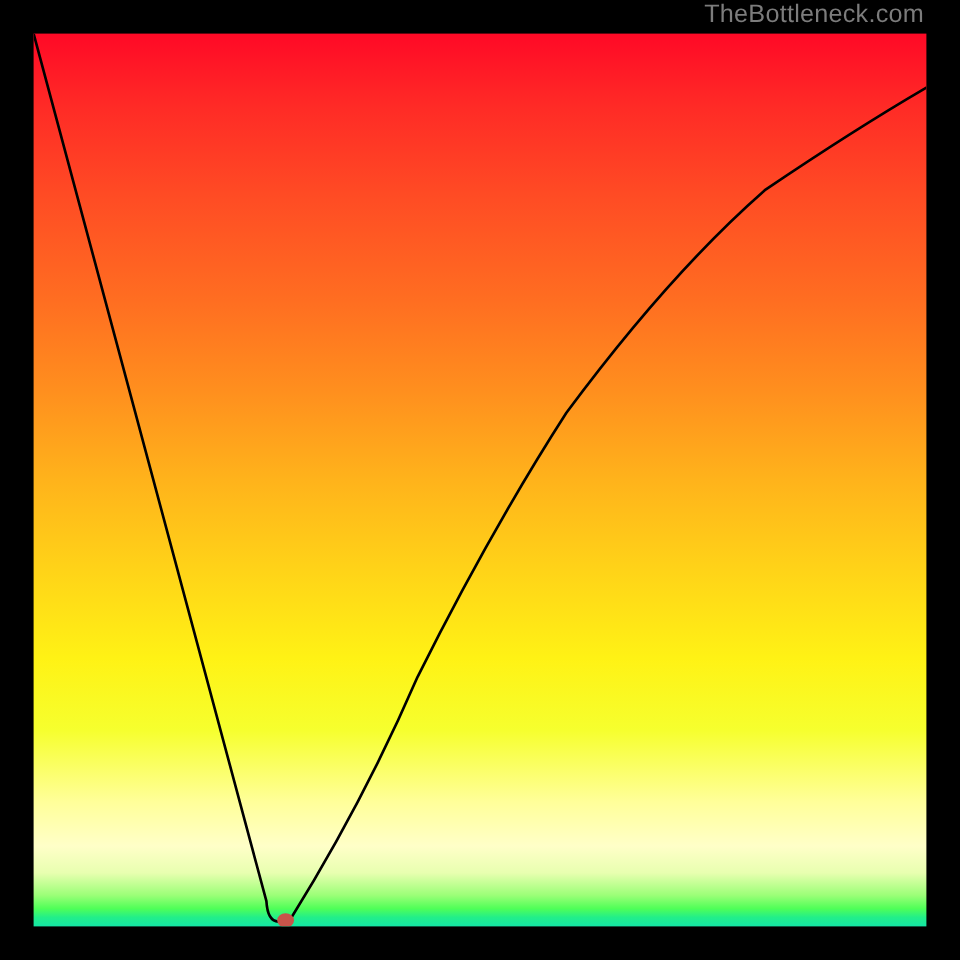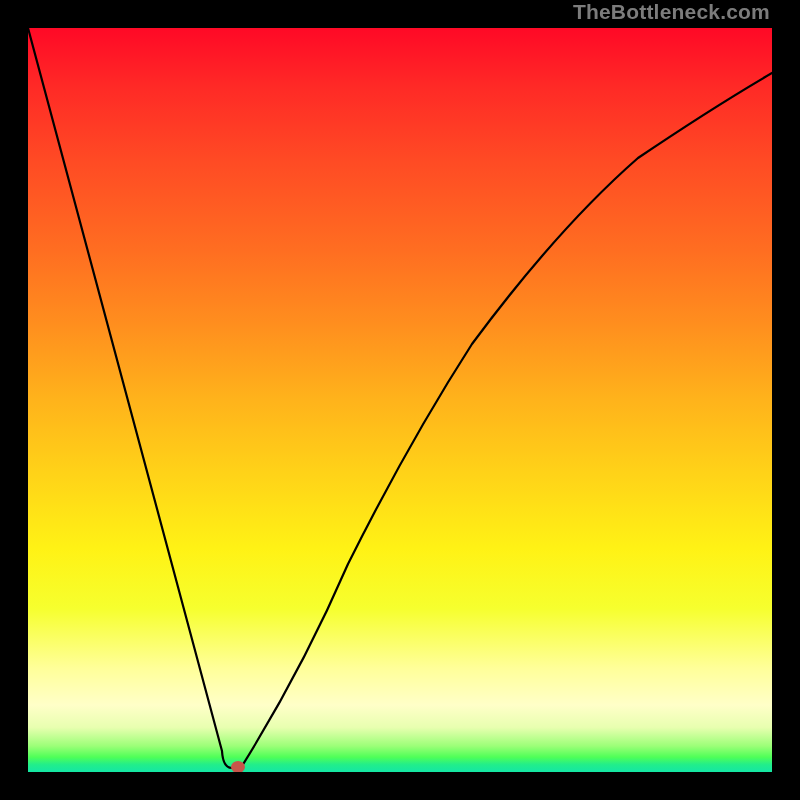--- a/index.html
+++ b/index.html
@@ -45,21 +45,21 @@
     );
     overflow: hidden;
   }
   .watermark {
     position: absolute;
     top: 0px;
     right: 30px;
     color: #7c7c7c;
     font-size: 21px;
     letter-spacing: 0.2px;
-    font-weight: 700;
+    font-weight: 400;
   }
   svg.curve-layer {
     position: absolute;
     left: 0;
     top: 0;
     width: 744px;
     height: 744px;
   }
   .curve-path {
     fill: none;

